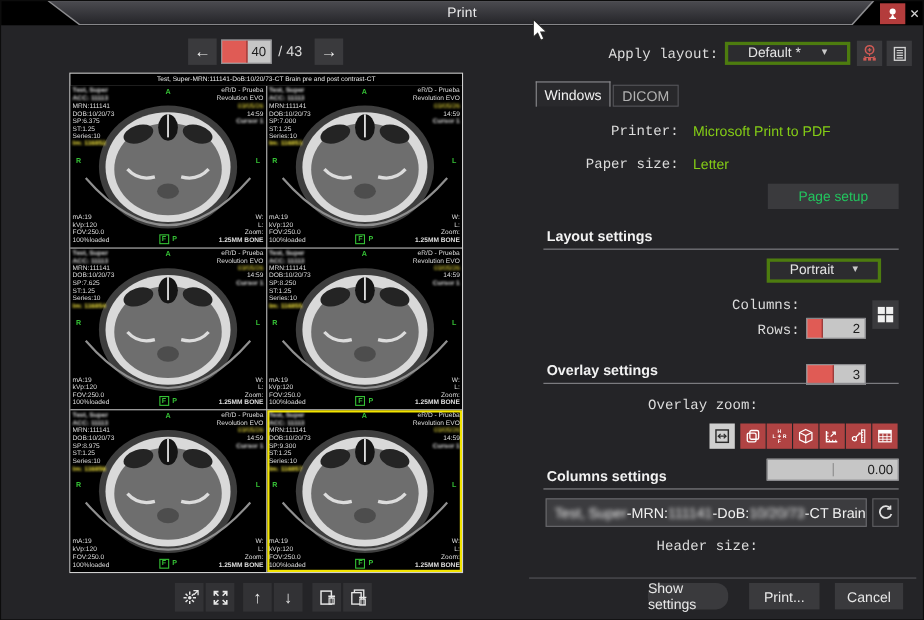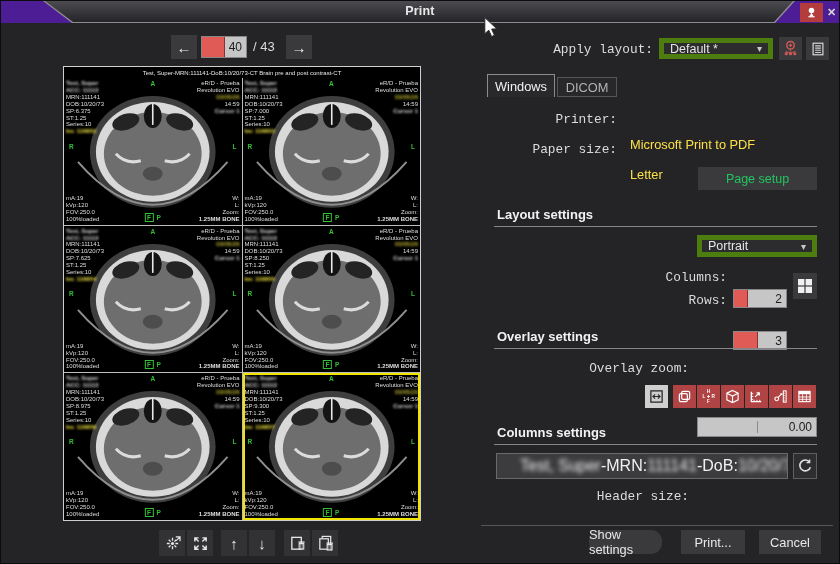--- a/index.html
+++ b/index.html
@@ -2,42 +2,42 @@
 <html><head>
 <meta charset="utf-8">
 <style>
   html,body{margin:0;padding:0;background:#111;}
   .app{position:relative;width:840px;height:564px;background:#242427;overflow:hidden;
        font-family:"Liberation Sans",sans-serif;border:1px solid #0c0c0c;box-sizing:border-box;
        -webkit-font-smoothing:antialiased;}
   .abs{position:absolute;}
 
   
-  .titlebar{position:absolute;left:0;top:0;width:100%;height:22px;background:#4c1d95;font-weight:bold;}
+  .titlebar{position:absolute;left:0;top:0;width:100%;height:22px;background:#000000;}
   .tab-edge{position:absolute;left:0;top:0;width:100%;height:22px;background:#8d8d90;
             clip-path:polygon(42px 0,794px 0,774px 22px,71px 22px);}
   .tab-shape{position:absolute;left:0;top:0;width:100%;height:22px;
              background:linear-gradient(#4b4b50,#232327);
              clip-path:polygon(44px 0,792px 0,773px 21px,72px 21px);}
   .title-text{position:absolute;left:0;top:3px;width:100%;text-align:center;color:#e9e9ea;
               font-size:12.5px;letter-spacing:.2px;}
   .tb-red{position:absolute;left:799px;top:2px;width:23px;height:19px;background:#b43c3c;
           display:flex;align-items:center;justify-content:center;}
   .tb-close{position:absolute;left:823px;top:2px;width:15px;height:19px;color:#d6d6d6;
             font-size:11px;display:flex;align-items:center;justify-content:center;}
 
   
   .btn{background:#3a3a3d;color:#22c55e;display:flex;align-items:center;justify-content:center;
        font-size:12.5px;box-sizing:border-box;}
   .navbtn{font-size:15px;font-weight:bold;color:#efefef;}
   .lbl{color:#dcdcdc;font-size:12.8px;white-space:nowrap;}
-  .val{color:#fde047;font-size:12.8px;white-space:nowrap;margin-top:25px;}
+  .val{color:#84cc16;font-size:12.8px;white-space:nowrap;}
   .right{text-align:right;font-family:Liberation Mono, monospace;}
-  .dd{background:#2c2c2f;border:5px solid #4d7c0f;color:#e4e4e4;font-size:12.5px;
-      display:flex;align-items:center;box-sizing:border-box;padding:0 6px;}
+  .dd{background:#2c2c2f;border:3px solid #4d7c0f;color:#e4e4e4;font-size:12.5px;
+      display:flex;align-items:flex-start;box-sizing:border-box;padding:0 18px;}
   .dd .chev{margin-left:auto;color:#c9c9c9;font-size:10px;}
   .slider{background:#c6c6c6;border:1px solid #87878a;box-sizing:border-box;position:relative;}
   .slider .fill{position:absolute;left:0;top:0;bottom:0;background:#e05b55;border-right:1px solid #8d3030;}
   .slider .sval{position:absolute;right:4px;top:50%;transform:translateY(-50%);
                 color:#1c1c1c;font-size:12px;}
   .slider .tick{position:absolute;left:50%;top:3px;bottom:3px;width:1px;background:#8a8a8a;}
   .sect-title{color:#f2f2f2;font-size:13px;font-weight:bold;}
   .rule{height:1px;background:#85858a;}
   .redbtn{background:#b04343;display:flex;align-items:center;justify-content:center;}
   .graybtn{background:#cfcfcf;display:flex;align-items:center;justify-content:center;}
@@ -67,22 +67,22 @@
   .mark{position:absolute;color:#35c135;font-size:6.5px;font-weight:bold;}
   .mk-a{left:50%;top:2px;transform:translateX(-50%);}
   .mk-r{left:5px;top:44%;}
   .mk-l{right:5px;top:44%;}
   .mk-fp{left:50%;bottom:3px;transform:translateX(-50%);display:flex;gap:3px;align-items:center;}
   .fbox{border:1px solid #35c135;padding:0 1.5px;}
   .rd{filter:blur(1.2px);}
   .rd2{filter:blur(2px);}
 
   
-  .hdr-input{background:#3c3c3f;border:1px solid #6a6a6e;color:#f0f0f0;font-size:16px;
-             display:flex;align-items:center;padding:0 23px;box-sizing:border-box;
+  .hdr-input{background:#3c3c3f;border:1px solid #6a6a6e;color:#f0f0f0;font-size:13px;
+             display:flex;align-items:center;padding:0 7px;box-sizing:border-box;
              white-space:nowrap;overflow:hidden;}
 
   .toolbtn{position:absolute;top:529px;width:26px;height:26px;background:#323235;
            display:flex;align-items:center;justify-content:center;color:#e8e8e8;
            font-size:15px;font-weight:bold;}
   .footbtn{position:absolute;top:529px;height:24px;background:#3a3a3d;color:#e8e8e8;
            font-size:12.8px;display:flex;align-items:center;justify-content:center;}
 </style>
 </head>
 <body>
@@ -507,21 +507,21 @@
   <div class="abs val" style="left:629px;top:111px;">Microsoft Print to PDF</div>
   <div class="abs lbl right" style="left:496px;top:141px;width:120px;">Paper size:</div>
   <div class="abs val" style="left:629px;top:141px;">Letter</div>
   <div class="abs btn" style="left:697px;top:166px;width:119px;height:23px;">
     <span>Page setup</span>
   </div>
 
   <div class="abs sect-title" style="left:496px;top:206px;">Layout settings</div>
   <div class="abs rule" style="left:493px;top:225px;width:323px;"></div>
 
-  <div class="abs dd" style="left:696px;top:234px;width:120px;height:22px;">
+  <div class="abs dd" style="left:696px;top:234px;width:104px;height:22px;">
     <span>Portrait</span>
     <span class="chev">▾</span>
   </div>
 
   <div class="abs lbl right" style="left:600px;top:269px;width:126px;">Columns:</div>
   <div class="abs slider" style="left:732px;top:266px;width:54px;height:19px;">
     <div class="fill" style="width:13px;"></div>
     <span class="sval">2</span>
   </div>
   <div class="abs lbl right" style="left:600px;top:292px;width:126px;">Rows:</div>

